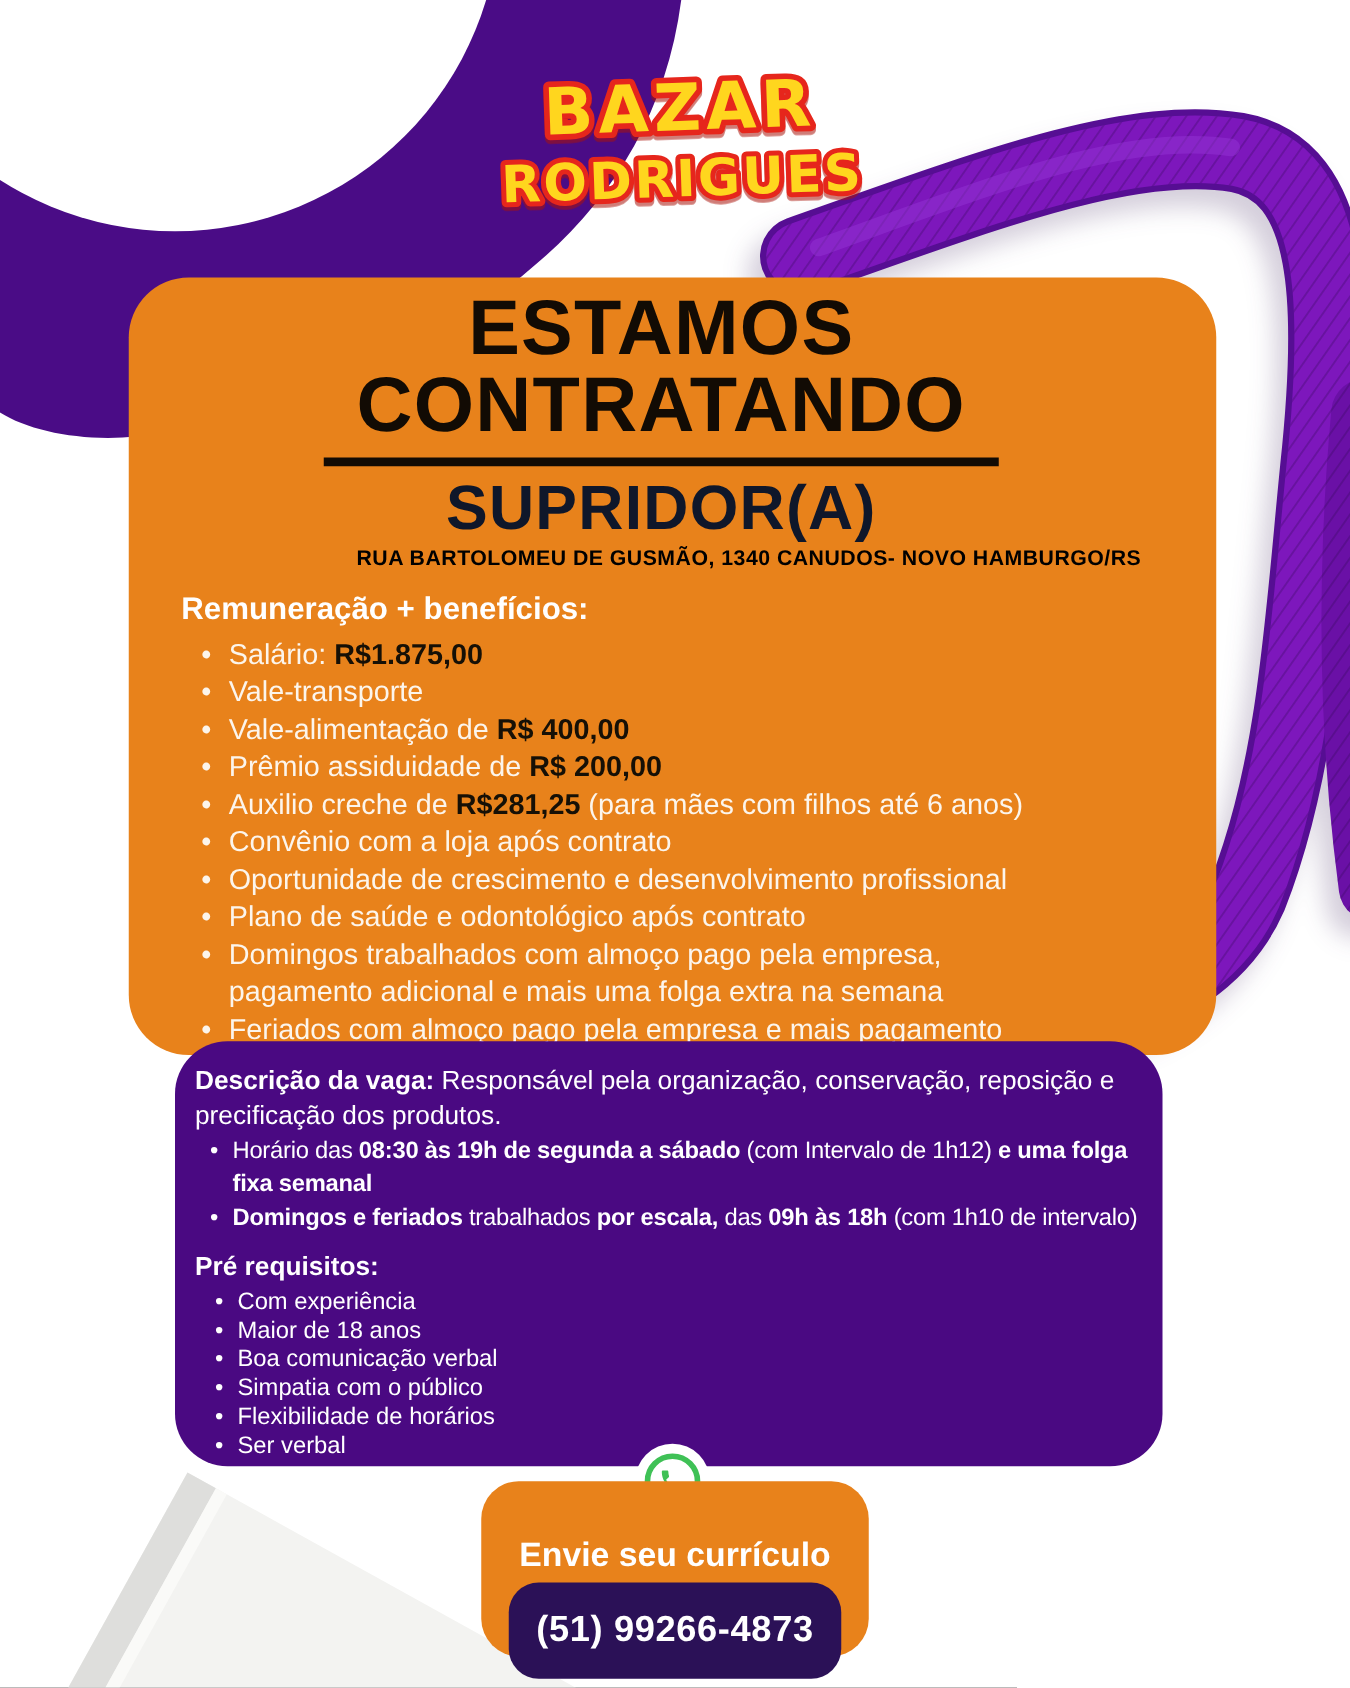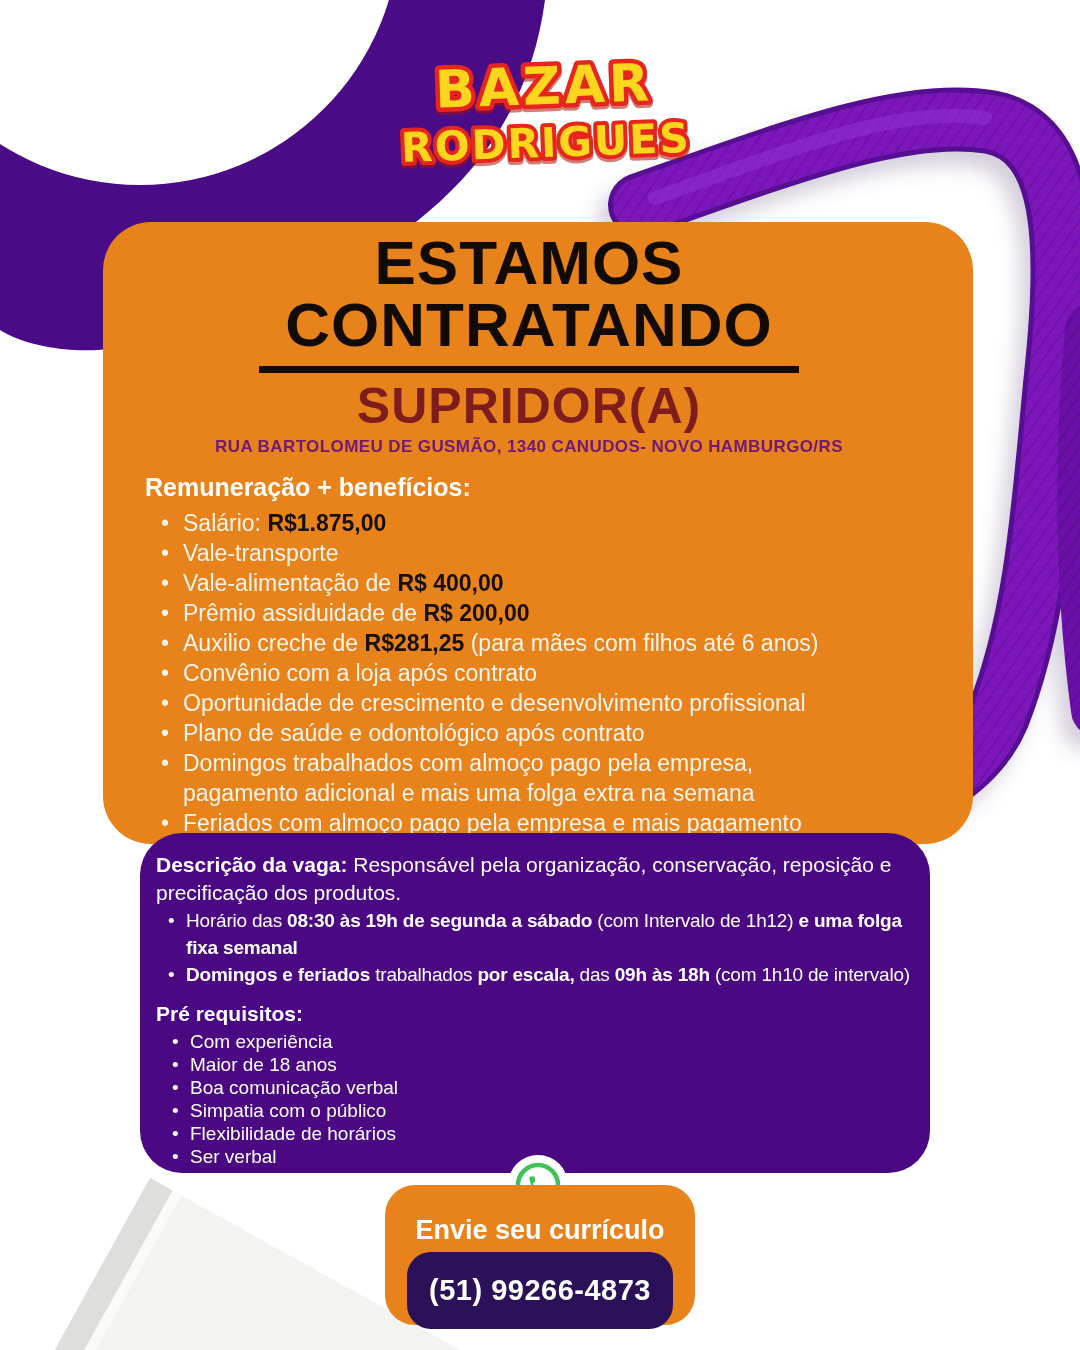--- a/index.html
+++ b/index.html
@@ -10,43 +10,43 @@
   .logo-svg{position:absolute;left:330px;top:52px;width:430px;height:135px;
             filter:drop-shadow(0 3px 0 rgba(170,18,10,.55));}
   .logo-svg text{font-family:"DejaVu Sans","Liberation Sans",sans-serif;font-weight:bold;
                  fill:#FFD61E;stroke:#E6261C;stroke-linejoin:round;paint-order:stroke;}
 
   .orange-card{position:absolute;left:103px;top:200px;width:870px;height:622px;background:#E8821B;
                border-radius:48px;box-sizing:border-box;padding:10px 60px 0 42px;margin-top:22px;}
   .title{font-size:62px;line-height:1.0;font-weight:800;color:#120B04;text-align:center;
          letter-spacing:1px;margin:0;}
   .divider{width:540px;height:7px;background:#120B04;margin:10px auto 0;}
-  .role{font-size:50px;line-height:1.0;font-weight:800;color:#7f1d1d;text-align:center;
+  .role{font-size:50px;line-height:1.0;font-weight:800;color:#0f172a;text-align:center;
         letter-spacing:1px;margin:8px 0 6px;}
-  .address{font-size:17px;font-weight:700;color:#701a75;text-align:center;letter-spacing:.4px;margin:0;}
+  .address{font-size:17px;font-weight:700;color:#000000;text-align:right;letter-spacing:.4px;margin:0;}
   .benefits-heading{font-size:25px;font-weight:700;color:#ffffff;margin:16px 0 6px;}
   ul{list-style:none;margin:0;padding:0;}
   .benefits{max-width:706px;}
   .benefits li{position:relative;padding-left:38px;font-size:23px;line-height:30px;color:#FCF5EC;}
   .benefits li::before{content:"\2022";position:absolute;left:16px;color:#FCF5EC;}
   .benefits .b{font-weight:700;color:#161006;}
 
   .purple-card{position:absolute;left:140px;top:833px;width:790px;height:340px;background:#4A0982;
                border-radius:42px;box-sizing:border-box;padding:18px 12px 0 16px;color:#ffffff;overflow:hidden;}
   .intro{font-size:21px;line-height:28px;margin:0;}
   .intro .b,.schedule .b{font-weight:700;}
   .schedule li{position:relative;padding-left:30px;font-size:19px;line-height:27px;letter-spacing:-.2px;}
   .schedule li::before{content:"\2022";position:absolute;left:12px;}
   .req-heading{font-size:21px;font-weight:700;margin:14px 0 4px;}
   .requirements li{position:relative;padding-left:34px;font-size:19px;line-height:23px;}
   .requirements li::before{content:"\2022";position:absolute;left:16px;}
 
   .cta{position:absolute;left:385px;top:1185px;width:310px;height:140px;background:#E8821B;
        border-radius:30px;text-align:center;box-sizing:border-box;padding-top:30px;cursor:pointer;}
-  .cta-heading{font-size:27px;font-weight:700;color:#ffffff;margin:0 0 6px;}
+  .cta-heading{font-size:27px;font-weight:700;color:#ffffff;margin:14px 0 6px;}
   .phone-pill{display:inline-block;background:#2B1157;border-radius:24px;padding:22px 22px;
               font-size:29px;font-weight:700;color:#ffffff;letter-spacing:.5px;}
   .cta-footer{font-size:21px;font-weight:700;color:#ffffff;margin-top:24px;}
   .wa{position:absolute;left:498px;top:1147px;width:80px;height:80px;}
 </style>
 </head>
 <body>
 
 <div class="canvas">
 

